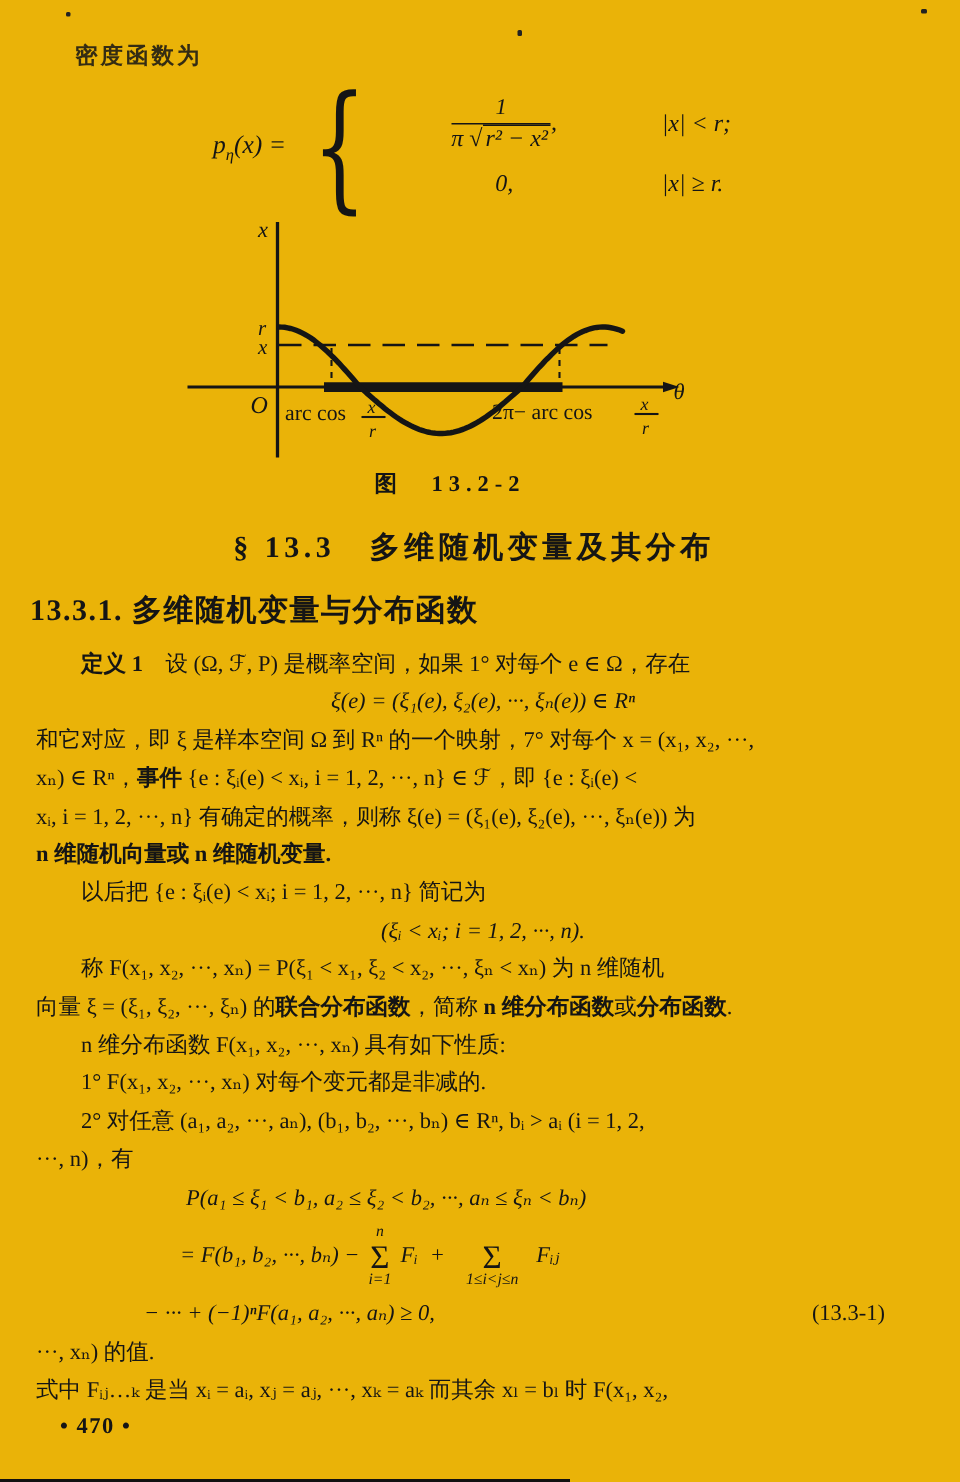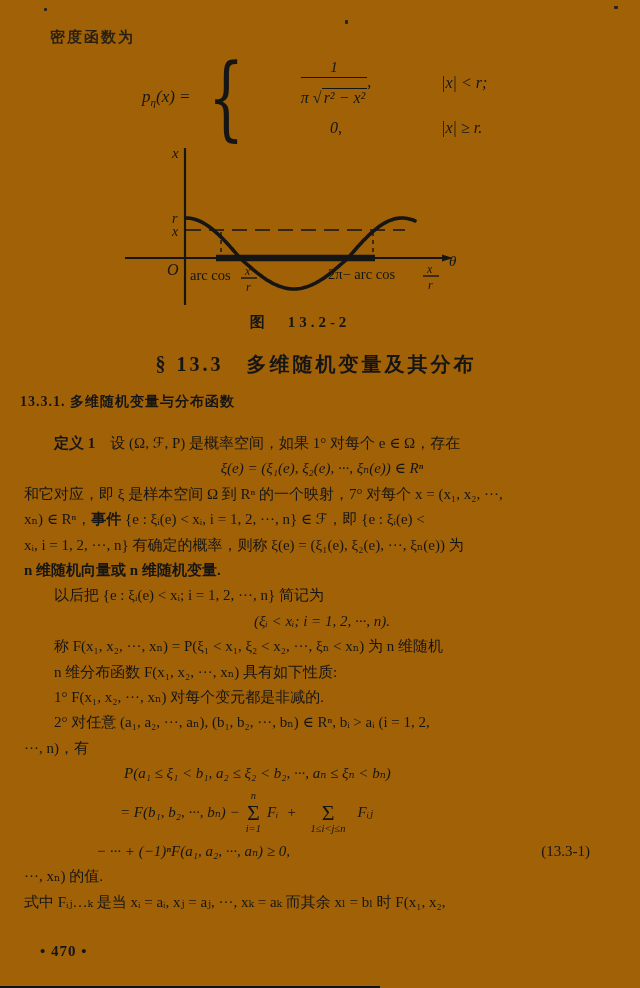--- a/index.html
+++ b/index.html
@@ -1,42 +1,42 @@
 <!DOCTYPE html>
 <html><head>
 <meta charset="utf-8">
 <style>
   html,body{margin:0;padding:0;}
   #page{
     position:relative; width:640px; height:988px;
-    background:#a16207; color:#151515; overflow:hidden;
+    background:#eab308; color:#151515; overflow:hidden;
     font-family:"Liberation Serif","DejaVu Serif","DejaVu Sans",serif;
   }
   .hdr{position:absolute; left:50px; top:28px; font-size:15px; font-weight:bold; letter-spacing:2px; opacity:.85; filter:blur(.3px);}
   
   .density{position:absolute; left:142px; top:56px; display:flex; align-items:center;}
   .d-lhs{font-style:italic; font-size:17px; margin-right:6px; white-space:nowrap;}
   .d-lhs sub{font-size:11px; font-style:italic;}
   .brace{font-size:92px; font-weight:400; line-height:84px; transform:scaleX(.62); margin-right:2px; font-family:"DejaVu Serif",serif;}
   .d-rows{display:grid; grid-template-columns:158px auto; row-gap:12px; align-items:center; font-style:italic; font-size:16px;}
   .cell-c{text-align:center;}
   .frac{display:inline-block; text-align:center; vertical-align:middle;}
   .frac .num{display:block; font-size:15px; padding-bottom:1px;}
-  .frac .den{display:block; border-top:1.6px solid #151515; padding-top:11px; white-space:nowrap;}
+  .frac .den{display:block; border-top:1.6px solid #151515; padding-top:1px; white-space:nowrap;}
   .rad{border-top:1.6px solid #151515; padding:0 2px;}
   .sqrt{font-style:normal;}
   .cond{white-space:nowrap; padding-left:26px; font-size:16px;}
   
   .fig{position:absolute; left:112px; top:142px; width:460px; height:176px;}
   .fig text{fill:#151515;}
   .m-it{font-style:italic; font-family:"Liberation Serif","DejaVu Serif",serif;}
   .m-up{font-family:"Liberation Serif","DejaVu Serif",serif;}
   .caption{position:absolute; left:0; top:313px; width:600px; text-align:center; font-size:15px; font-weight:bold; letter-spacing:4px;}
   .sec-title{position:absolute; left:0; top:351px; width:632px; text-align:center; font-size:20px; font-weight:bold; letter-spacing:3px;}
-  .sub-title{position:absolute; left:20px; top:393px; font-size:14px; font-weight:bold; letter-spacing:1px;}
+  .sub-title{position:absolute; left:20px; top:393px; font-size:20px; font-weight:bold; letter-spacing:1px;}
   
   .body{position:absolute; left:24px; top:431px; width:596px; font-size:15px; line-height:25.4px;}
   .ln{white-space:nowrap;}
   .ind{text-indent:2em;}
   .ctr{text-align:center;}
   .b{font-weight:bold;}
   .eq1{margin-left:100px;}
   .eqrow{display:flex; align-items:center; margin-left:96px; height:52px; white-space:nowrap;}
   .sum{display:inline-flex; flex-direction:column; align-items:center; line-height:1; margin:0 6px;}
   .sum .lim{font-size:10.5px; font-style:italic;}
@@ -108,20 +108,21 @@
   <div class="body">
     <div class="ln ind"><span class="b">定义 1</span><span>　设 (Ω, ℱ, P) 是概率空间，如果 1° 对每个 e ∈ Ω，存在</span></div>
     <div class="ln ctr mathit">ξ(e) = (ξ₁(e), ξ₂(e), ···, ξₙ(e)) ∈ Rⁿ</div>
     <div class="ln">和它对应，即 ξ 是样本空间 Ω 到 Rⁿ 的一个映射，7° 对每个 x = (x₁, x₂, ···,</div>
     <div class="ln"><span>xₙ) ∈ Rⁿ，</span><span class="b">事件</span><span> {e : ξᵢ(e) &lt; xᵢ, i = 1, 2, ···, n} ∈ ℱ，即 {e : ξᵢ(e) &lt;</span></div>
     <div class="ln">xᵢ, i = 1, 2, ···, n} 有确定的概率，则称 ξ(e) = (ξ₁(e), ξ₂(e), ···, ξₙ(e)) 为</div>
     <div class="ln b">n 维随机向量或 n 维随机变量.</div>
     <div class="ln ind">以后把 {e : ξᵢ(e) &lt; xᵢ; i = 1, 2, ···, n} 简记为</div>
     <div class="ln ctr mathit">(ξᵢ &lt; xᵢ; i = 1, 2, ···, n).</div>
     <div class="ln ind">称 F(x₁, x₂, ···, xₙ) = P(ξ₁ &lt; x₁, ξ₂ &lt; x₂, ···, ξₙ &lt; xₙ) 为 n 维随机</div>
+    <div class="ln"><span>向量 ξ = (ξ₁, ξ₂, ···, ξₙ) 的</span><span class="b">联合分布函数</span><span>，简称 </span><span class="b">n 维分布函数</span><span>或</span><span class="b">分布函数</span><span>.</span></div>
     <div class="ln ind">n 维分布函数 F(x₁, x₂, ···, xₙ) 具有如下性质:</div>
     <div class="ln ind">1° F(x₁, x₂, ···, xₙ) 对每个变元都是非减的.</div>
     <div class="ln ind">2° 对任意 (a₁, a₂, ···, aₙ), (b₁, b₂, ···, bₙ) ∈ Rⁿ, bᵢ &gt; aᵢ (i = 1, 2,</div>
     <div class="ln">···, n)，有</div>
     <div class="ln eq1 mathit">P(a₁ ≤ ξ₁ &lt; b₁, a₂ ≤ ξ₂ &lt; b₂, ···, aₙ ≤ ξₙ &lt; bₙ)</div>
     <div class="eqrow mathit">
       <span>= F(b₁, b₂, ···, bₙ) −</span>
       <span class="sum">
           <span class="lim">n</span>
           <span class="sig">Σ</span>

